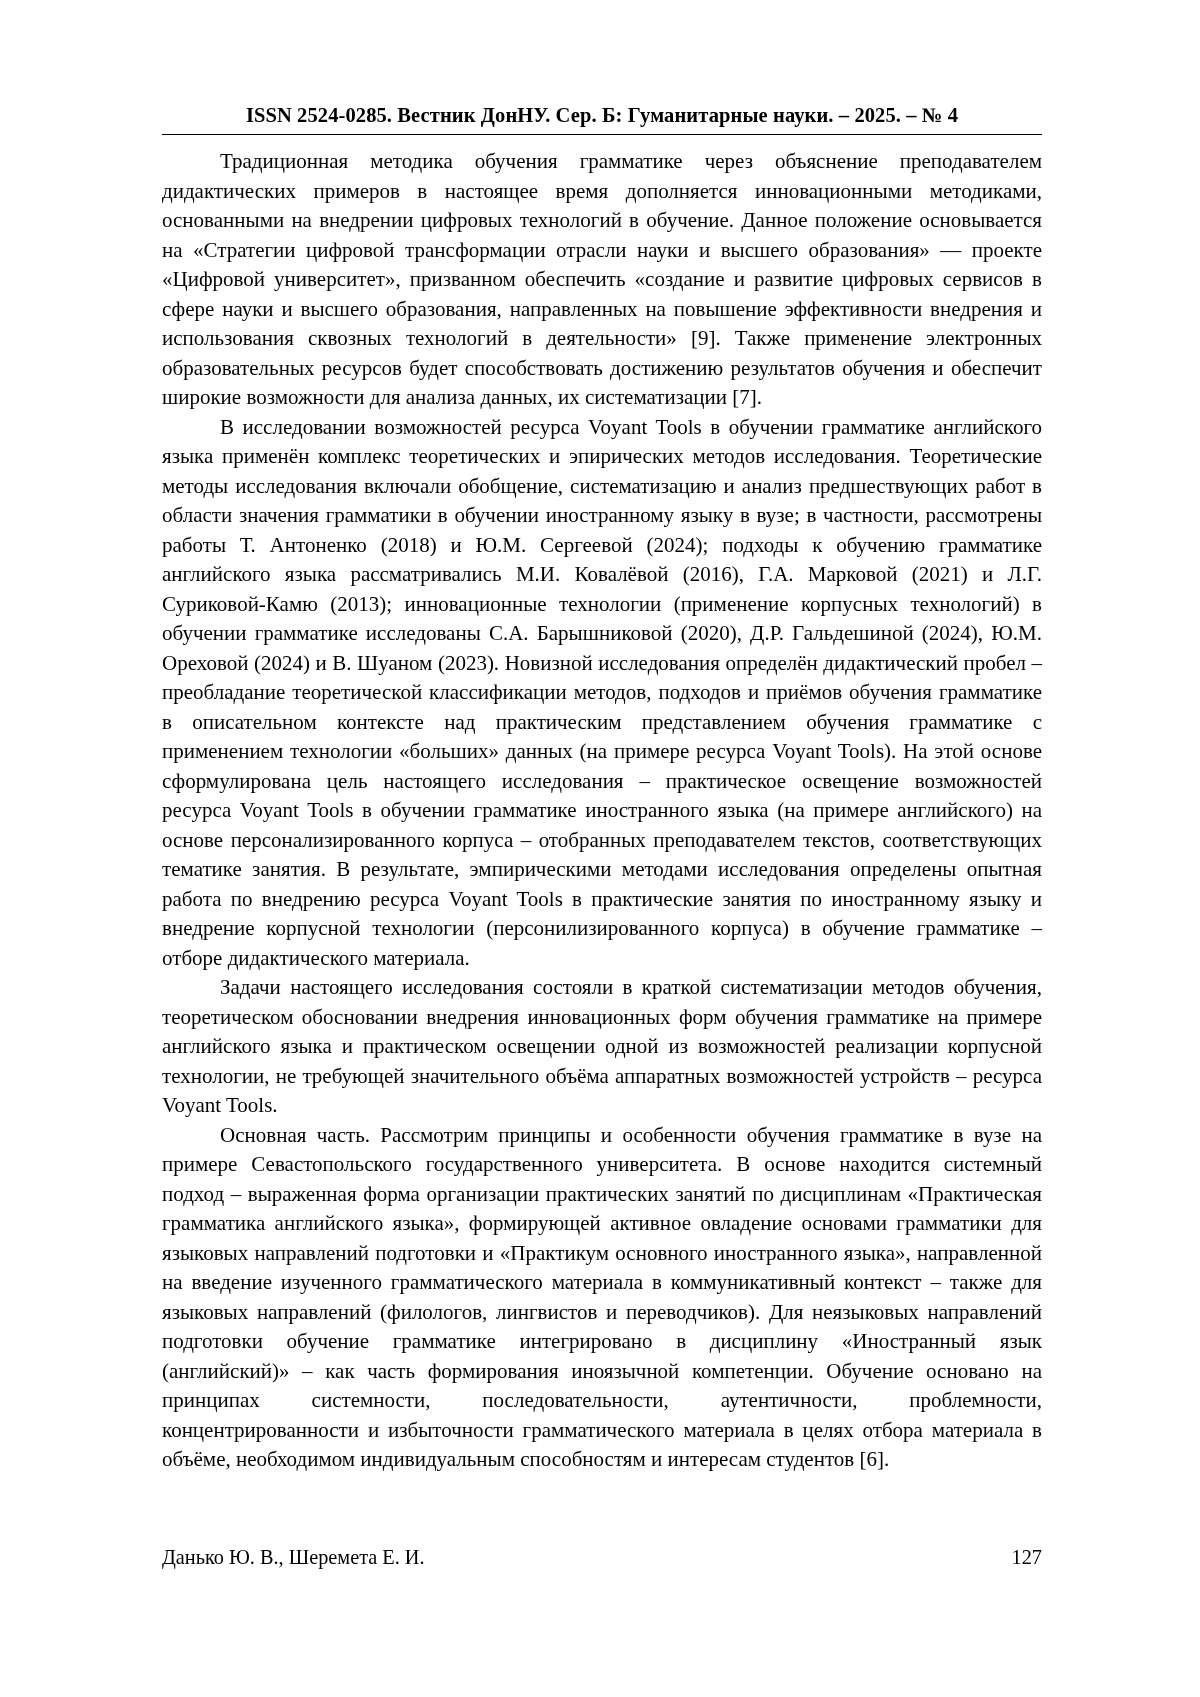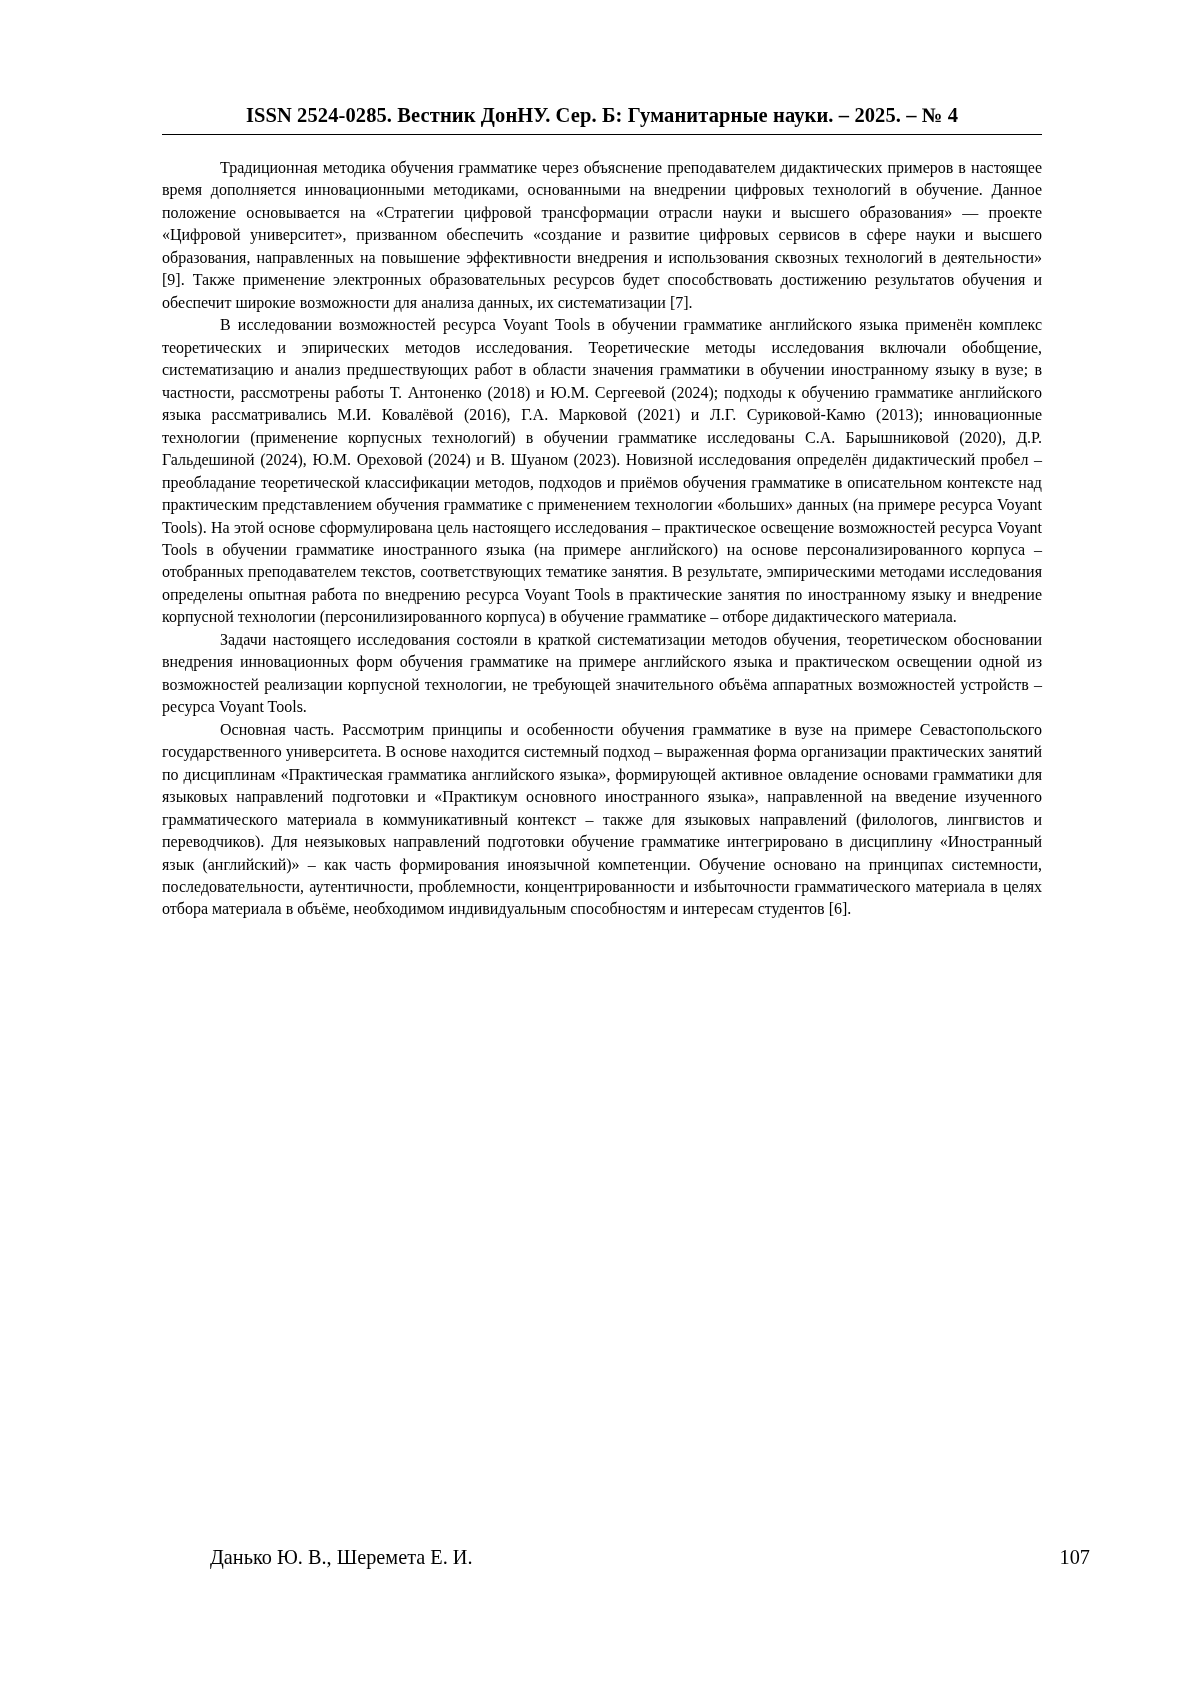--- a/index.html
+++ b/index.html
@@ -31,41 +31,40 @@
     font-weight: bold;
     text-align: center;
     letter-spacing: 0.1px;
     white-space: nowrap;
   }
   .rule {
     border-bottom: 1.6px solid #000;
     margin-top: 7px;
   }
   .body-text {
-    margin-top: 22px;
-    font-size: 16px;
+    margin-top: 12px;
+    font-size: 21px;
     line-height: 1.405;
     text-align: justify;
     text-justify: inter-word;
     hyphens: none;
   }
   .body-text p {
     margin: 0;
     text-indent: 58px;
   }
   .footer {
     position: absolute;
     left: 162px;
     top: 1546px;
     width: 880px;
     display: flex;
     justify-content: space-between;
     align-items: baseline;
     font-size: 20.3px;
-    margin-left: 48px;
   }
   .footer .authors {
     white-space: nowrap;
   }
   .footer .pageno {
     white-space: nowrap;
   }
   b.lead {
     font-weight: normal;
   }
@@ -84,16 +83,16 @@
       <p>Традиционная методика обучения грамматике через объяснение преподавателем дидактических примеров в настоящее время дополняется инновационными методиками, основанными на внедрении цифровых технологий в обучение. Данное положение основывается на «Стратегии цифровой трансформации отрасли науки и высшего образования» — проекте «Цифровой университет», призванном обеспечить «создание и развитие цифровых сервисов в сфере науки и высшего образования, направленных на повышение эффективности внедрения и использования сквозных технологий в деятельности» [9]. Также применение электронных образовательных ресурсов будет способствовать достижению результатов обучения и обеспечит широкие возможности для анализа данных, их систематизации [7].</p>
       <p>В исследовании возможностей ресурса Voyant Tools в обучении грамматике английского языка применён комплекс теоретических и эпирических методов исследования. Теоретические методы исследования включали обобщение, систематизацию и анализ предшествующих работ в области значения грамматики в обучении иностранному языку в вузе; в частности, рассмотрены работы Т. Антоненко (2018) и Ю.М. Сергеевой (2024); подходы к обучению грамматике английского языка рассматривались М.И. Ковалёвой (2016), Г.А. Марковой (2021) и Л.Г. Суриковой-Камю (2013); инновационные технологии (применение корпусных технологий) в обучении грамматике исследованы С.А. Барышниковой (2020), Д.Р. Гальдешиной (2024), Ю.М. Ореховой (2024) и В. Шуаном (2023). Новизной исследования определён дидактический пробел – преобладание теоретической классификации методов, подходов и приёмов обучения грамматике в описательном контексте над практическим представлением обучения грамматике с применением технологии «больших» данных (на примере ресурса Voyant Tools). На этой основе сформулирована цель настоящего исследования – практическое освещение возможностей ресурса Voyant Tools в обучении грамматике иностранного языка (на примере английского) на основе персонализированного корпуса – отобранных преподавателем текстов, соответствующих тематике занятия. В результате, эмпирическими методами исследования определены опытная работа по внедрению ресурса Voyant Tools в практические занятия по иностранному языку и внедрение корпусной технологии (персонилизированного корпуса) в обучение грамматике – отборе дидактического материала.</p>
       <p>Задачи настоящего исследования состояли в краткой систематизации методов обучения, теоретическом обосновании внедрения инновационных форм обучения грамматике на примере английского языка и практическом освещении одной из возможностей реализации корпусной технологии, не требующей значительного объёма аппаратных возможностей устройств – ресурса Voyant Tools.</p>
       <p><b class="lead">Основная часть.</b><span> Рассмотрим принципы и особенности обучения грамматике в вузе на примере Севастопольского государственного университета. В основе находится системный подход – выраженная форма организации практических занятий по дисциплинам «Практическая грамматика английского языка», формирующей активное овладение основами грамматики для языковых направлений подготовки и «Практикум основного иностранного языка», направленной на введение изученного грамматического материала в коммуникативный контекст – также для языковых направлений (филологов, лингвистов и переводчиков). Для неязыковых направлений подготовки обучение грамматике интегрировано в дисциплину «Иностранный язык (английский)» – как часть формирования иноязычной компетенции. Обучение основано на принципах системности, последовательности, аутентичности, проблемности, концентрированности и избыточности грамматического материала в целях отбора материала в объёме, необходимом индивидуальным способностям и интересам студентов [6].</span></p>
     </div>
 
   </div>
 
   <div class="footer">
     <div class="authors">Данько Ю. В.,  Шеремета Е. И.</div>
-    <div class="pageno">107</div>
+    <div class="pageno">127</div>
   </div>
 
 </div>
 
 </body></html>

